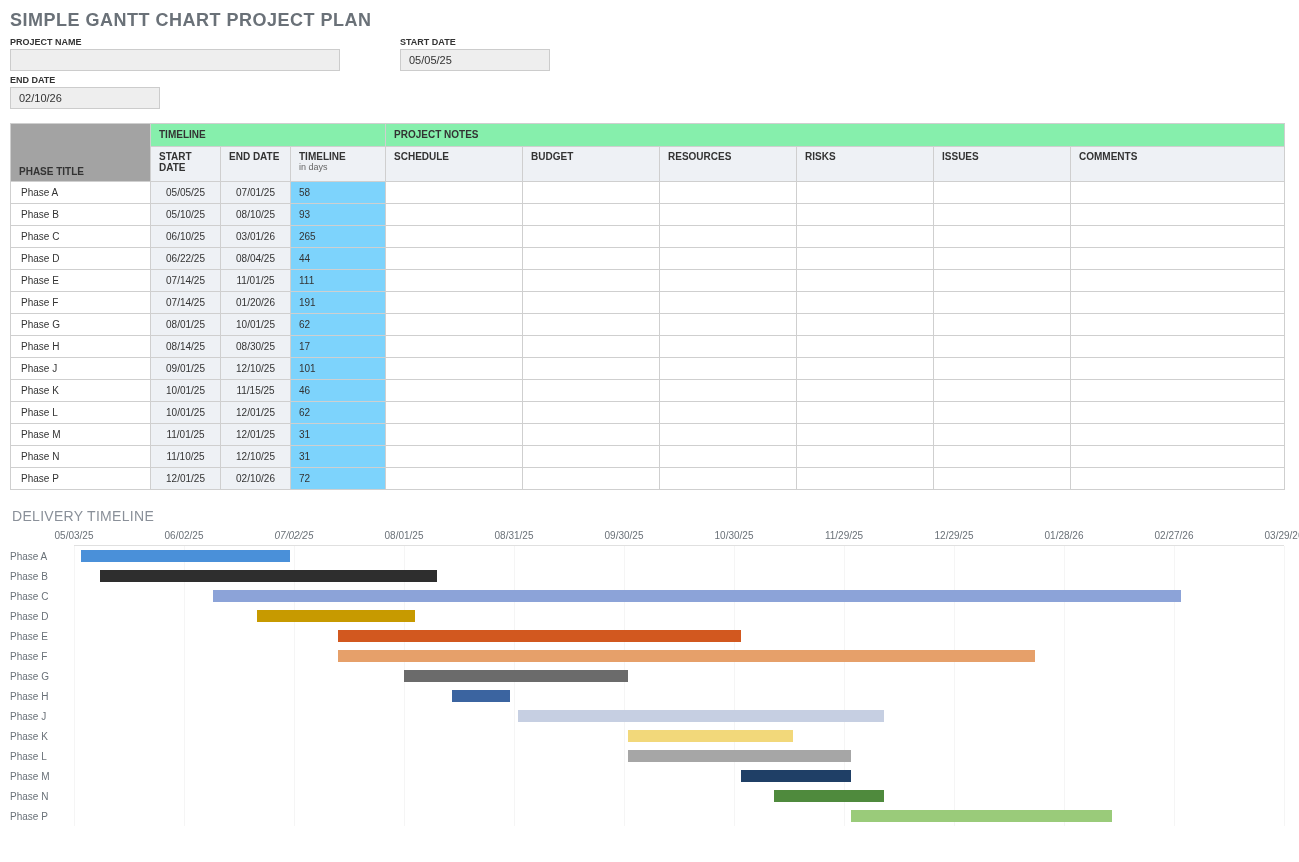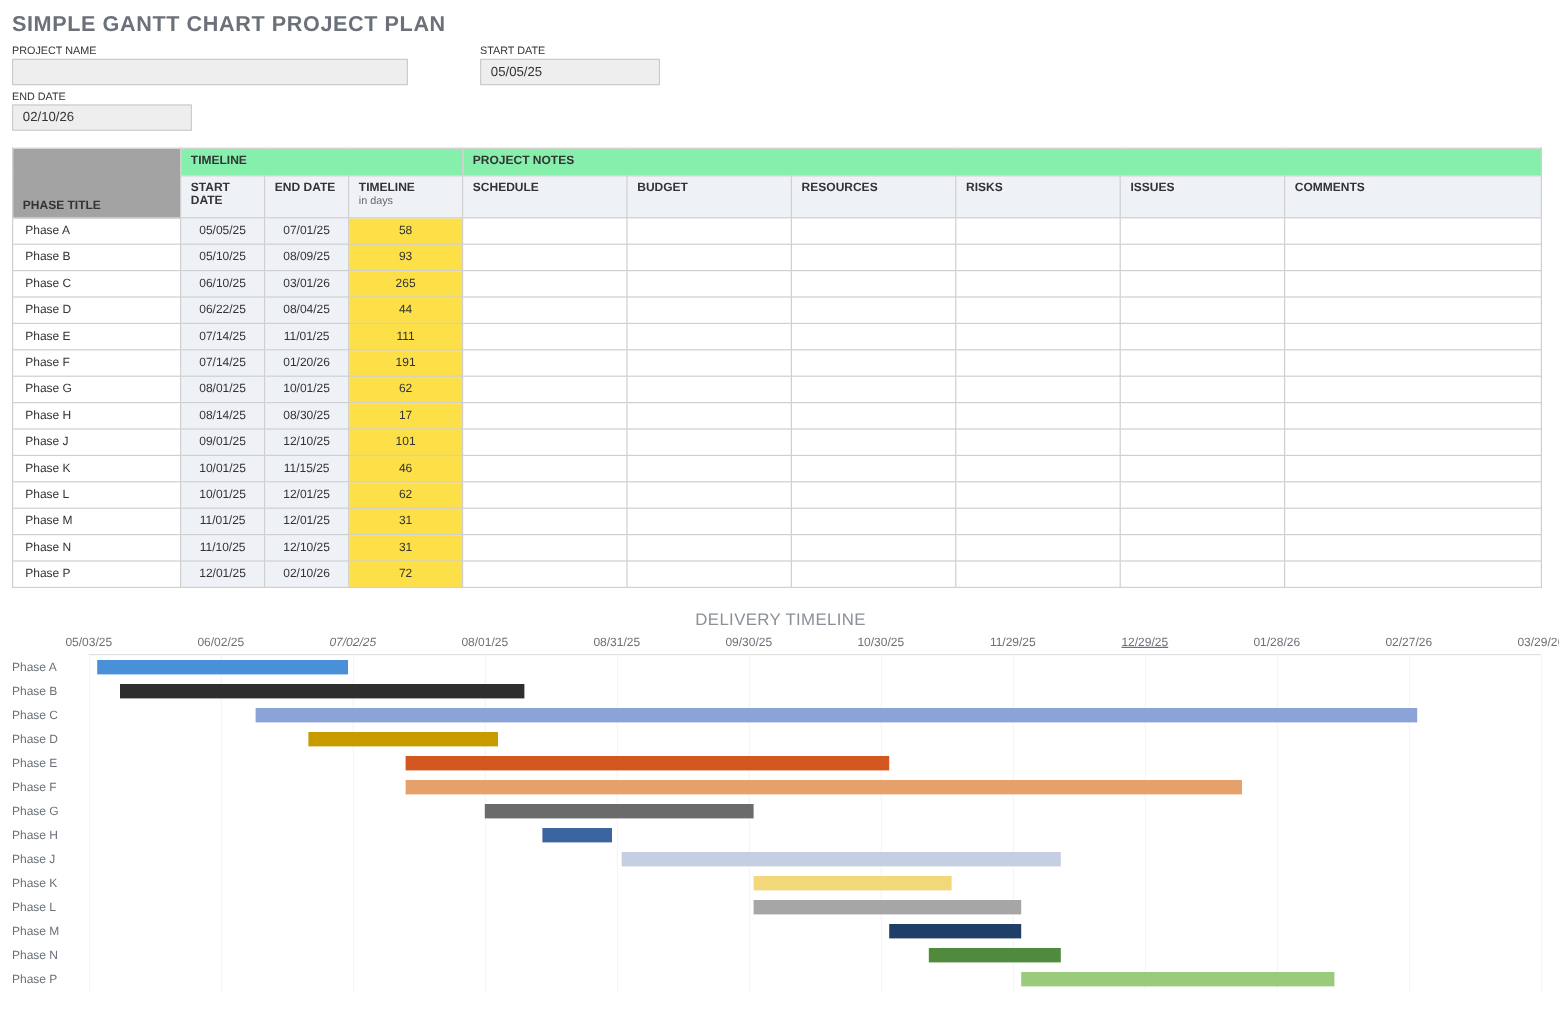--- a/index.html
+++ b/index.html
@@ -16,21 +16,21 @@
     font-size: 18px;
     font-weight: bold;
     color: #6a7178;
     margin: 0 0 4px 0;
     letter-spacing: 0.5px;
   }
   .meta-row { display: flex; gap: 60px; margin-bottom: 2px; }
   .meta-col { display: flex; flex-direction: column; }
   .meta-label {
     font-size: 9px;
-    font-weight: normal;
+    font-weight: bold;
     color: #333;
     margin: 2px 0 2px 0;
   }
   .meta-input {
     background: #eeeeee;
     border: 1px solid #ccc;
     height: 22px;
     width: 330px;
     padding: 0 8px;
     font-size: 11px;
@@ -69,30 +69,29 @@
   .tbl .subh .sub { font-weight: normal; font-size: 9px; color: #666; display:block; }
   .tbl .phase-h {
     background: #a3a3a3;
     font-weight: bold;
     font-size: 10px;
     color: #333;
     vertical-align: bottom;
     height: 58px;
   }
   .tbl td.date { background:#eef1f5; text-align:center; font-size:10px; }
-  .tbl td.dur  { background:#fde047; text-align:center; font-size:10px; }
+  .tbl td.dur  { background:#7dd3fc; font-size:10px; }
   .tbl td.ph   { font-size:10px; padding-left:10px; }
   .tbl td.blank { background:#fff; }
 
   .delivery-title {
     font-size: 14px;
     color: #8a9099;
     margin: 18px 0 6px 2px;
     letter-spacing: 0.3px;
-    text-align: center;
   }
   .gantt-wrap {
     width: 1274px;
     position: relative;
   }
   .gantt-axis {
     position: relative;
     height: 16px;
     margin-left: 64px;
     border-bottom: 1px solid #e0e0e0;
@@ -205,21 +204,21 @@
         <td class="blank"></td>
         <td class="blank"></td>
         <td class="blank"></td>
         <td class="blank"></td>
         <td class="blank"></td>
         <td class="blank"></td>
       </tr>
       <tr>
         <td class="ph">Phase B</td>
         <td class="date">05/10/25</td>
-        <td class="date">08/09/25</td>
+        <td class="date">08/10/25</td>
         <td class="dur">93</td>
         <td class="blank"></td>
         <td class="blank"></td>
         <td class="blank"></td>
         <td class="blank"></td>
         <td class="blank"></td>
         <td class="blank"></td>
       </tr>
       <tr>
         <td class="ph">Phase C</td>
@@ -373,21 +372,21 @@
 <div class="gantt-wrap">
   <div class="gantt-axis" id="gantt-axis">
       <div class="tick" style="left: 0%; text-align: right;">05/03/25</div>
       <div class="tick" style="left: 9.09091%;">06/02/25</div>
       <div class="tick" style="left: 18.1818%; font-style: italic;">07/02/25</div>
       <div class="tick" style="left: 27.2727%;">08/01/25</div>
       <div class="tick" style="left: 36.3636%;">08/31/25</div>
       <div class="tick" style="left: 45.4545%;">09/30/25</div>
       <div class="tick" style="left: 54.5455%;">10/30/25</div>
       <div class="tick" style="left: 63.6364%;">11/29/25</div>
-      <div class="tick" style="left: 72.7273%; text-decoration: underline;">12/29/25</div>
+      <div class="tick" style="left: 72.7273%;">12/29/25</div>
       <div class="tick" style="left: 81.8182%;">01/28/26</div>
       <div class="tick" style="left: 90.9091%;">02/27/26</div>
       <div class="tick" style="left: 100%;">03/29/26</div>
     </div>
   <div class="grid-overlay" id="grid-overlay" style="bottom: auto; height: 280px;">
       <div class="vline" style="left: 0%;"></div>
       <div class="vline" style="left: 9.09091%;"></div>
       <div class="vline" style="left: 18.1818%;"></div>
       <div class="vline" style="left: 27.2727%;"></div>
       <div class="vline" style="left: 36.3636%;"></div>

